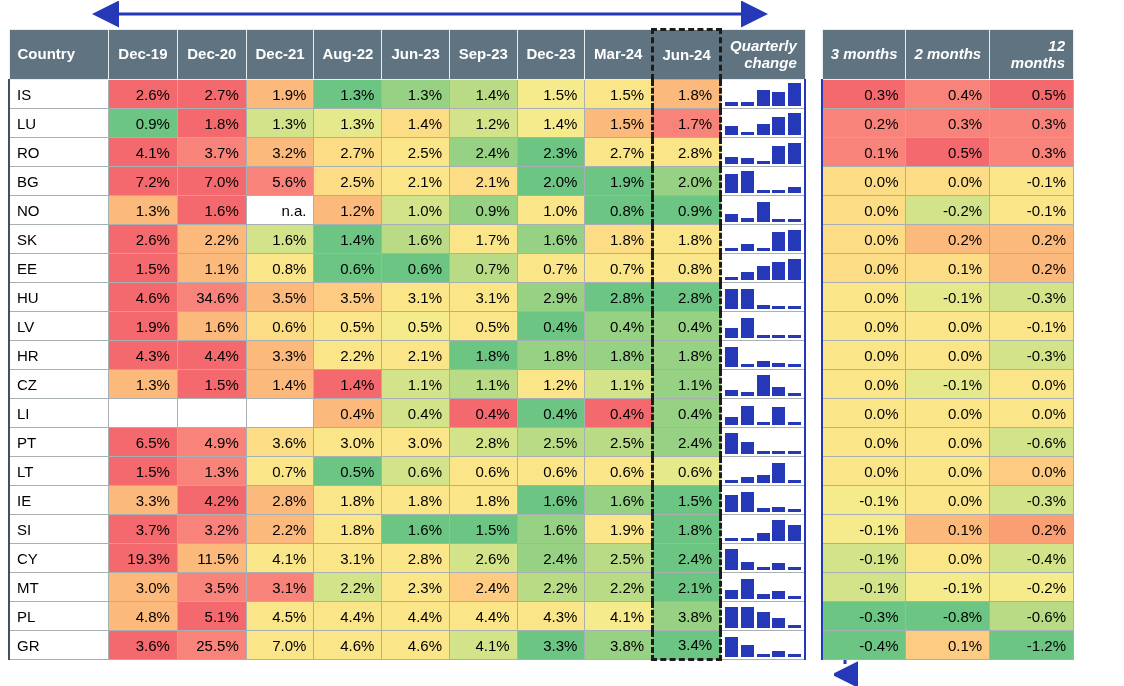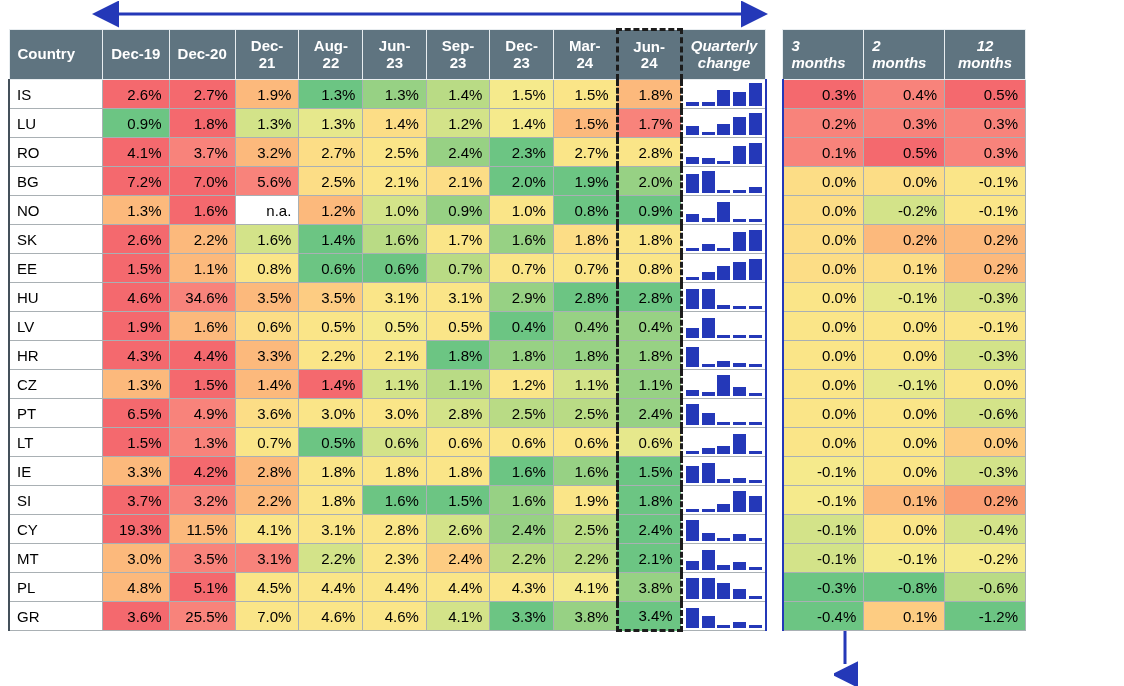--- a/index.html
+++ b/index.html
@@ -1,35 +1,35 @@
 <!DOCTYPE html>
 <html><head>
 <meta charset="utf-8">
 <style>
   html,body{margin:0;padding:0;background:#ffffff;}
   body{width:1124px;height:686px;font-family:"Liberation Sans",sans-serif;overflow:hidden;}
-  #root{position:relative;width:1026px;height:686px;}
+  #root{position:relative;width:1026px;height:686px;padding-left:48px;}
 
   
   #top-arrow{position:absolute;left:0;top:0;width:1124px;height:28px;}
 
   
   #side-arrow{position:absolute;left:834px;top:86px;width:24px;height:600px;}
 
   table{border-collapse:collapse;position:absolute;left:8px;top:28px;
         table-layout:fixed;border-spacing:0;}
   th,td{padding:0;margin:0;}
 
   thead th{
     background:#5f7480;color:#ffffff;font-weight:bold;font-size:15px;
     border:1px solid #e8edf0;vertical-align:middle;text-align:left;
     padding:4px 8px;line-height:1.1;height:50px;box-sizing:border-box;
   }
   thead th.ctr{text-align:center;}
-  thead th.ital{font-style:italic;}
+  thead th.ital{font-style:italic;text-align:right;}
   thead th.dashbox{border:3px dashed #1c1c1c;border-bottom:none;}
 
   tbody td{
     border:1px solid #a9b0b4;font-size:15px;color:#000;
     height:29px;box-sizing:border-box;padding:0 7px;
     text-align:right;white-space:nowrap;
   }
   tbody td.country{text-align:left;background:#ffffff;border-left:2px solid #44505a;}
   tbody td.dashcol{border-left:3px dashed #1c1c1c;border-right:3px dashed #1c1c1c;}
   tbody tr:last-child td.dashcol{border-bottom:3px dashed #1c1c1c;}
@@ -380,20 +380,45 @@
               <i style="height: 9px;"></i>
               <i style="height: 3px;"></i>
             </div>
           </td>
           <td style="border: none; background: rgb(255, 255, 255);"></td>
           <td class="c-y2 rgap">0.0%</td>
           <td class="c-yg">-0.1%</td>
           <td class="c-y2">0.0%</td>
         </tr>
         <tr>
+          <td class="country">LI</td>
+          <td class="c-w"></td>
+          <td class="c-w"></td>
+          <td class="c-w"></td>
+          <td class="c-o1">0.4%</td>
+          <td class="c-g1">0.4%</td>
+          <td class="c-r1">0.4%</td>
+          <td class="c-g4">0.4%</td>
+          <td class="c-r1">0.4%</td>
+          <td class="c-g3 dashcol">0.4%</td>
+          <td class="spark">
+            <div class="spark-wrap">
+              <i style="height: 8px;"></i>
+              <i style="height: 19px;"></i>
+              <i style="height: 3px;"></i>
+              <i style="height: 18px;"></i>
+              <i style="height: 3px;"></i>
+            </div>
+          </td>
+          <td style="border: none; background: rgb(255, 255, 255);"></td>
+          <td class="c-y2 rgap">0.0%</td>
+          <td class="c-y2">0.0%</td>
+          <td class="c-y2">0.0%</td>
+        </tr>
+        <tr>
           <td class="country">PT</td>
           <td class="c-r1">6.5%</td>
           <td class="c-r2">4.9%</td>
           <td class="c-y1">3.6%</td>
           <td class="c-y2">3.0%</td>
           <td class="c-y2">3.0%</td>
           <td class="c-g1">2.8%</td>
           <td class="c-g2">2.5%</td>
           <td class="c-g2">2.5%</td>
           <td class="c-g3 dashcol">2.4%</td>

